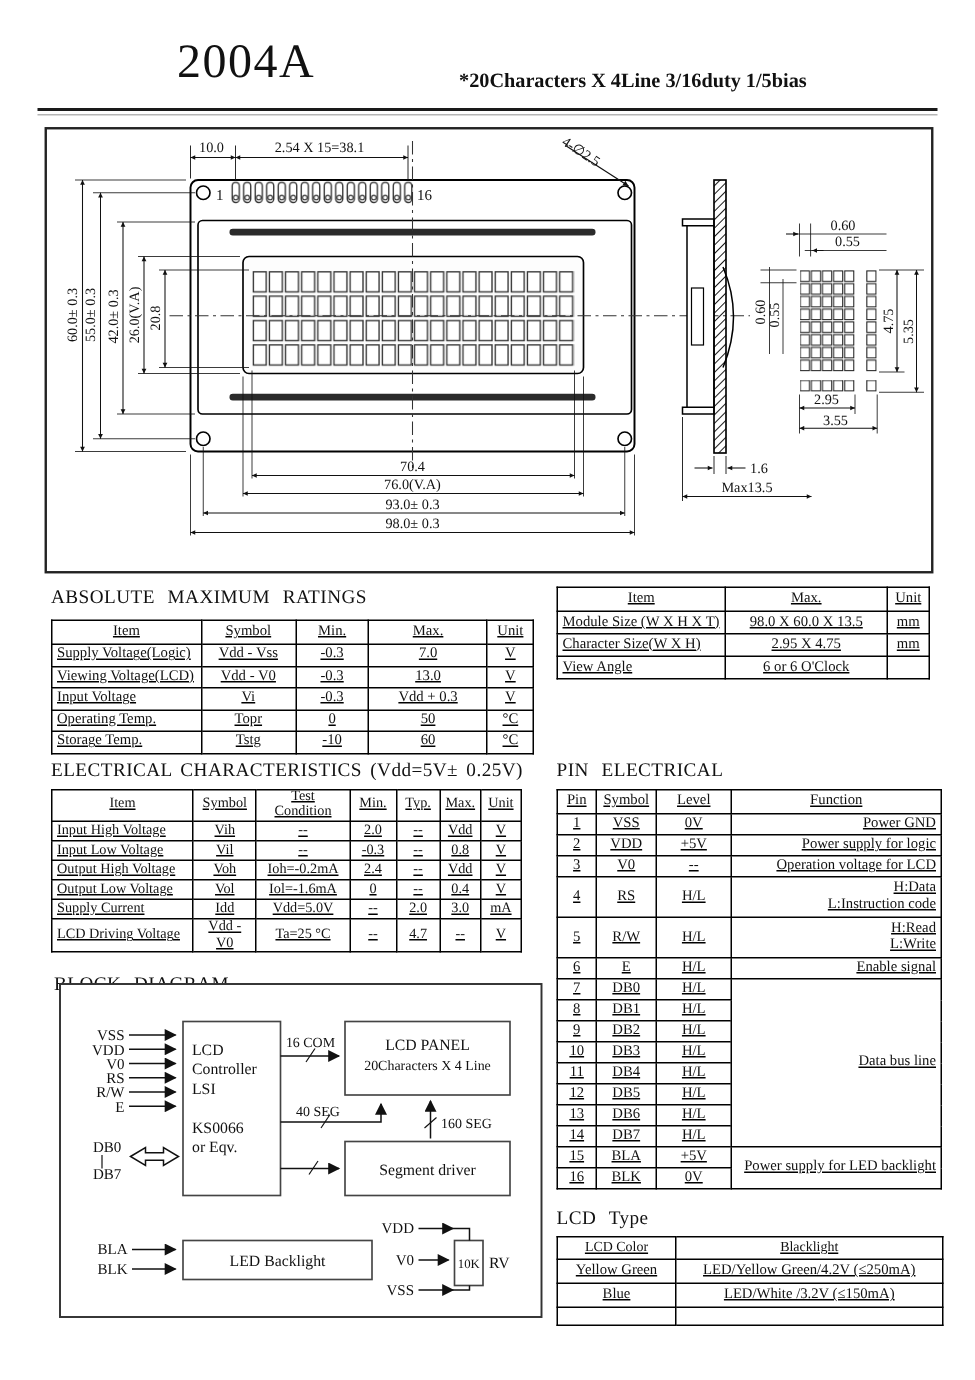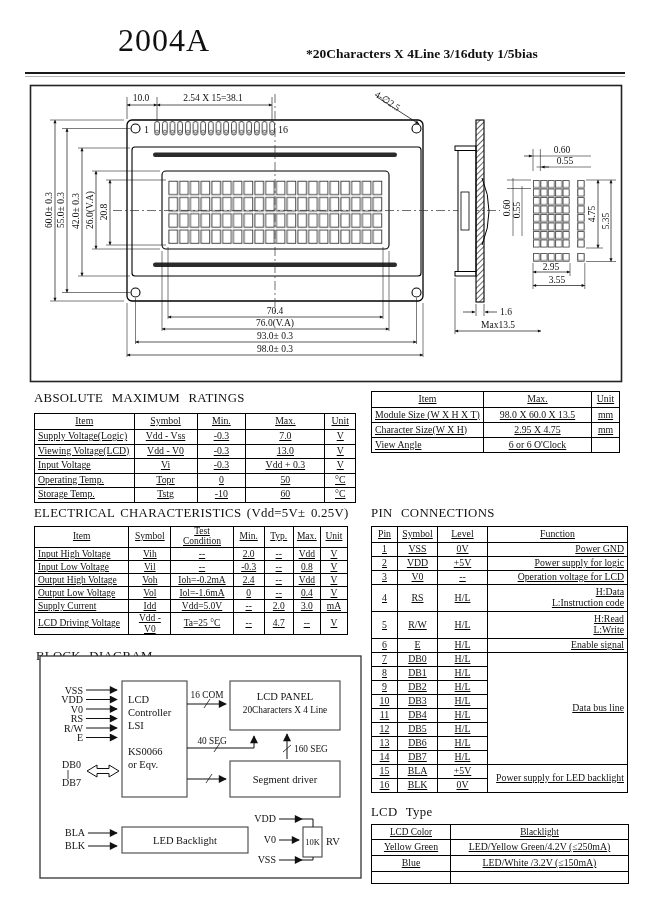--- a/index.html
+++ b/index.html
@@ -359,21 +359,21 @@
             <td>--</td>
             <td>4.7</td>
             <td>--</td>
             <td>V</td>
           </tr>
     </tbody>
       </table>
   </div>
 
   <div class="abs" style="left:371px;top:506px;width:258px;">
-    <div class="hd" style="margin-bottom:5px;">PIN CONNECTIONS</div>
+    <div class="hd" style="margin-bottom:5px;">PIN ELECTRICAL</div>
     <table id="pins" class="dt" style="width:256px;">
       <colgroup>
           <col style="width:26px">
           <col style="width:40px">
           <col style="width:50px">
           <col style="width:140px">
         </colgroup>
       <tbody>
           <tr>
         <th>Pin</th>

